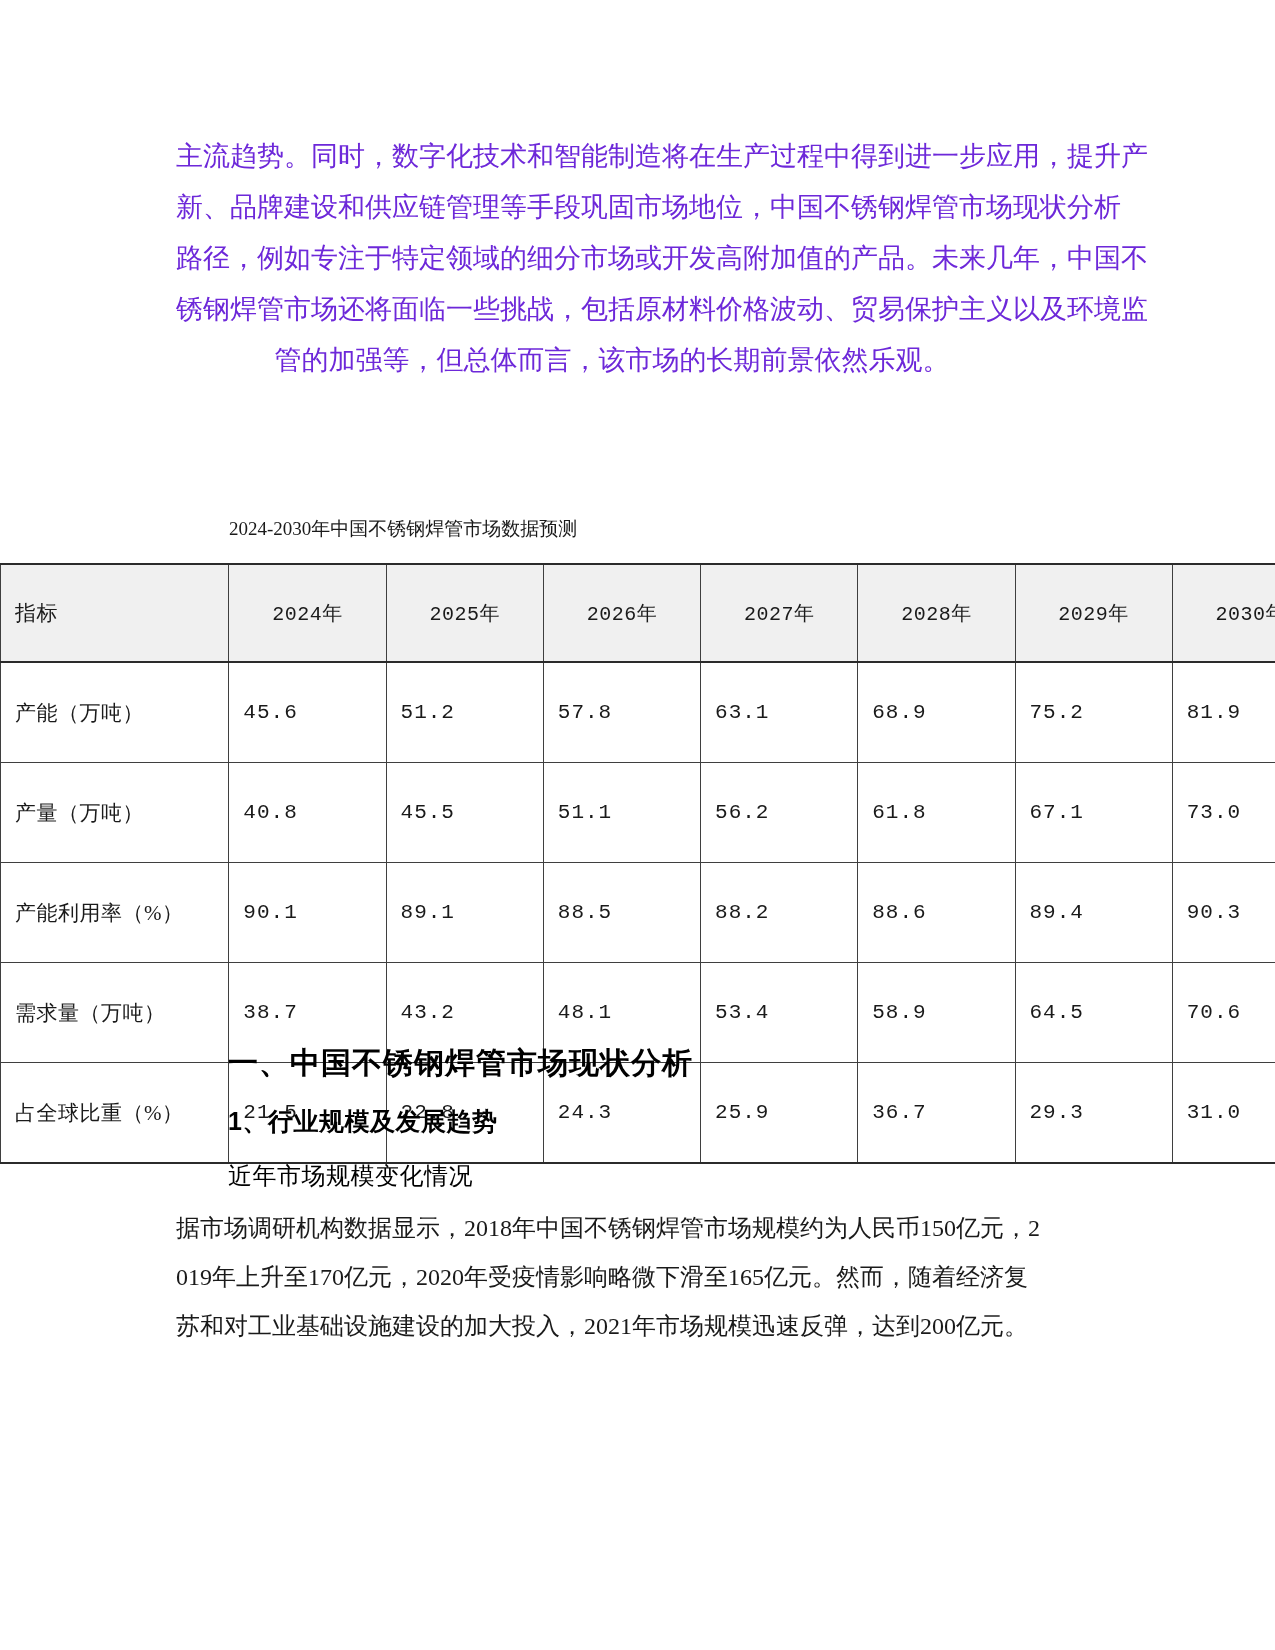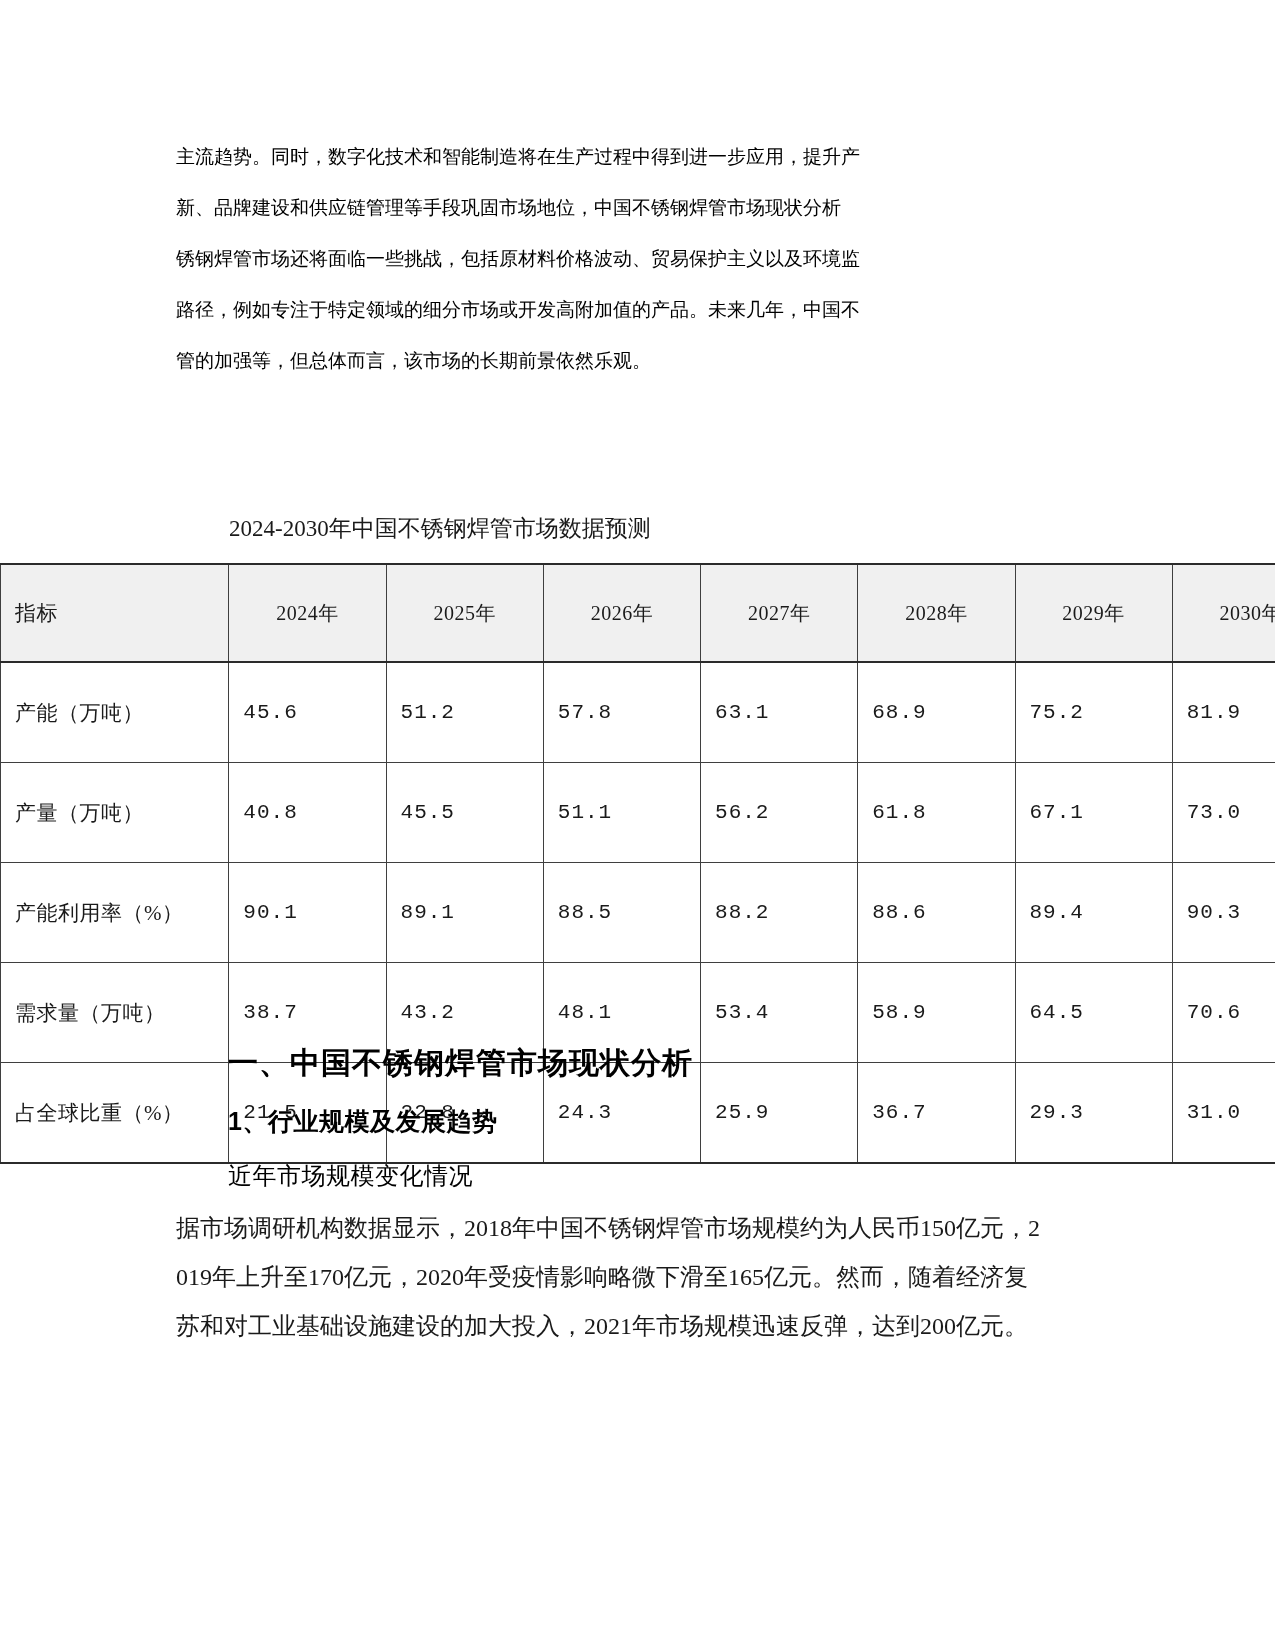--- a/index.html
+++ b/index.html
@@ -18,33 +18,34 @@
   }
 
   
   .intro-block {
     position: absolute;
     left: 176px;
     top: 131px;
     width: 872px;
   }
   .intro-line {
-    font-size: 19px;
+    font-size: 27px;
     line-height: 51px;
     white-space: nowrap;
     letter-spacing: 0px;
-    color: #000000;
+    color: #6d28d9;
+    text-align: center;
   }
 
   
   .table-caption {
     position: absolute;
     left: 229px;
     top: 514px;
-    font-size: 23px;
+    font-size: 19px;
     line-height: 30px;
     color: #1a1a1a;
     white-space: nowrap;
   }
 
   
   .table-wrap {
     position: absolute;
     left: 0px;
     top: 563px;
@@ -91,21 +92,21 @@
     letter-spacing: 0.5px;
   }
   .cell-num {
     text-align: left;
     font-family: "Liberation Mono", "DejaVu Sans Mono", monospace;
     font-size: 21px;
     letter-spacing: 1px;
   }
   .cell-year {
     text-align: center;
-    font-family: Liberation Serif, serif;
+    font-family: Liberation Mono, monospace;
     font-size: 20px;
     letter-spacing: 0.5px;
   }
 
   
   .h1-sec {
     position: absolute;
     left: 228px;
     top: 1043px;
     font-size: 30px;
@@ -154,22 +155,22 @@
   .body-line.indent { padding-left: 52px; }
 </style>
 </head>
 <body>
 
 <div class="page">
 
   <div class="intro-block">
     <div class="intro-line">主流趋势。同时，数字化技术和智能制造将在生产过程中得到进一步应用，提升产</div>
     <div class="intro-line">新、品牌建设和供应链管理等手段巩固市场地位，中国不锈钢焊管市场现状分析</div>
+    <div class="intro-line">路径，例如专注于特定领域的细分市场或开发高附加值的产品。未来几年，中国不</div>
     <div class="intro-line">锈钢焊管市场还将面临一些挑战，包括原材料价格波动、贸易保护主义以及环境监</div>
-    <div class="intro-line">路径，例如专注于特定领域的细分市场或开发高附加值的产品。未来几年，中国不</div>
     <div class="intro-line">管的加强等，但总体而言，该市场的长期前景依然乐观。</div>
   </div>
 
   <div class="table-caption">2024-2030年中国不锈钢焊管市场数据预测</div>
 
   <div class="table-wrap">
     <table class="data-table">
       <colgroup>
         <col class="c-label">
         <col class="c-year">

